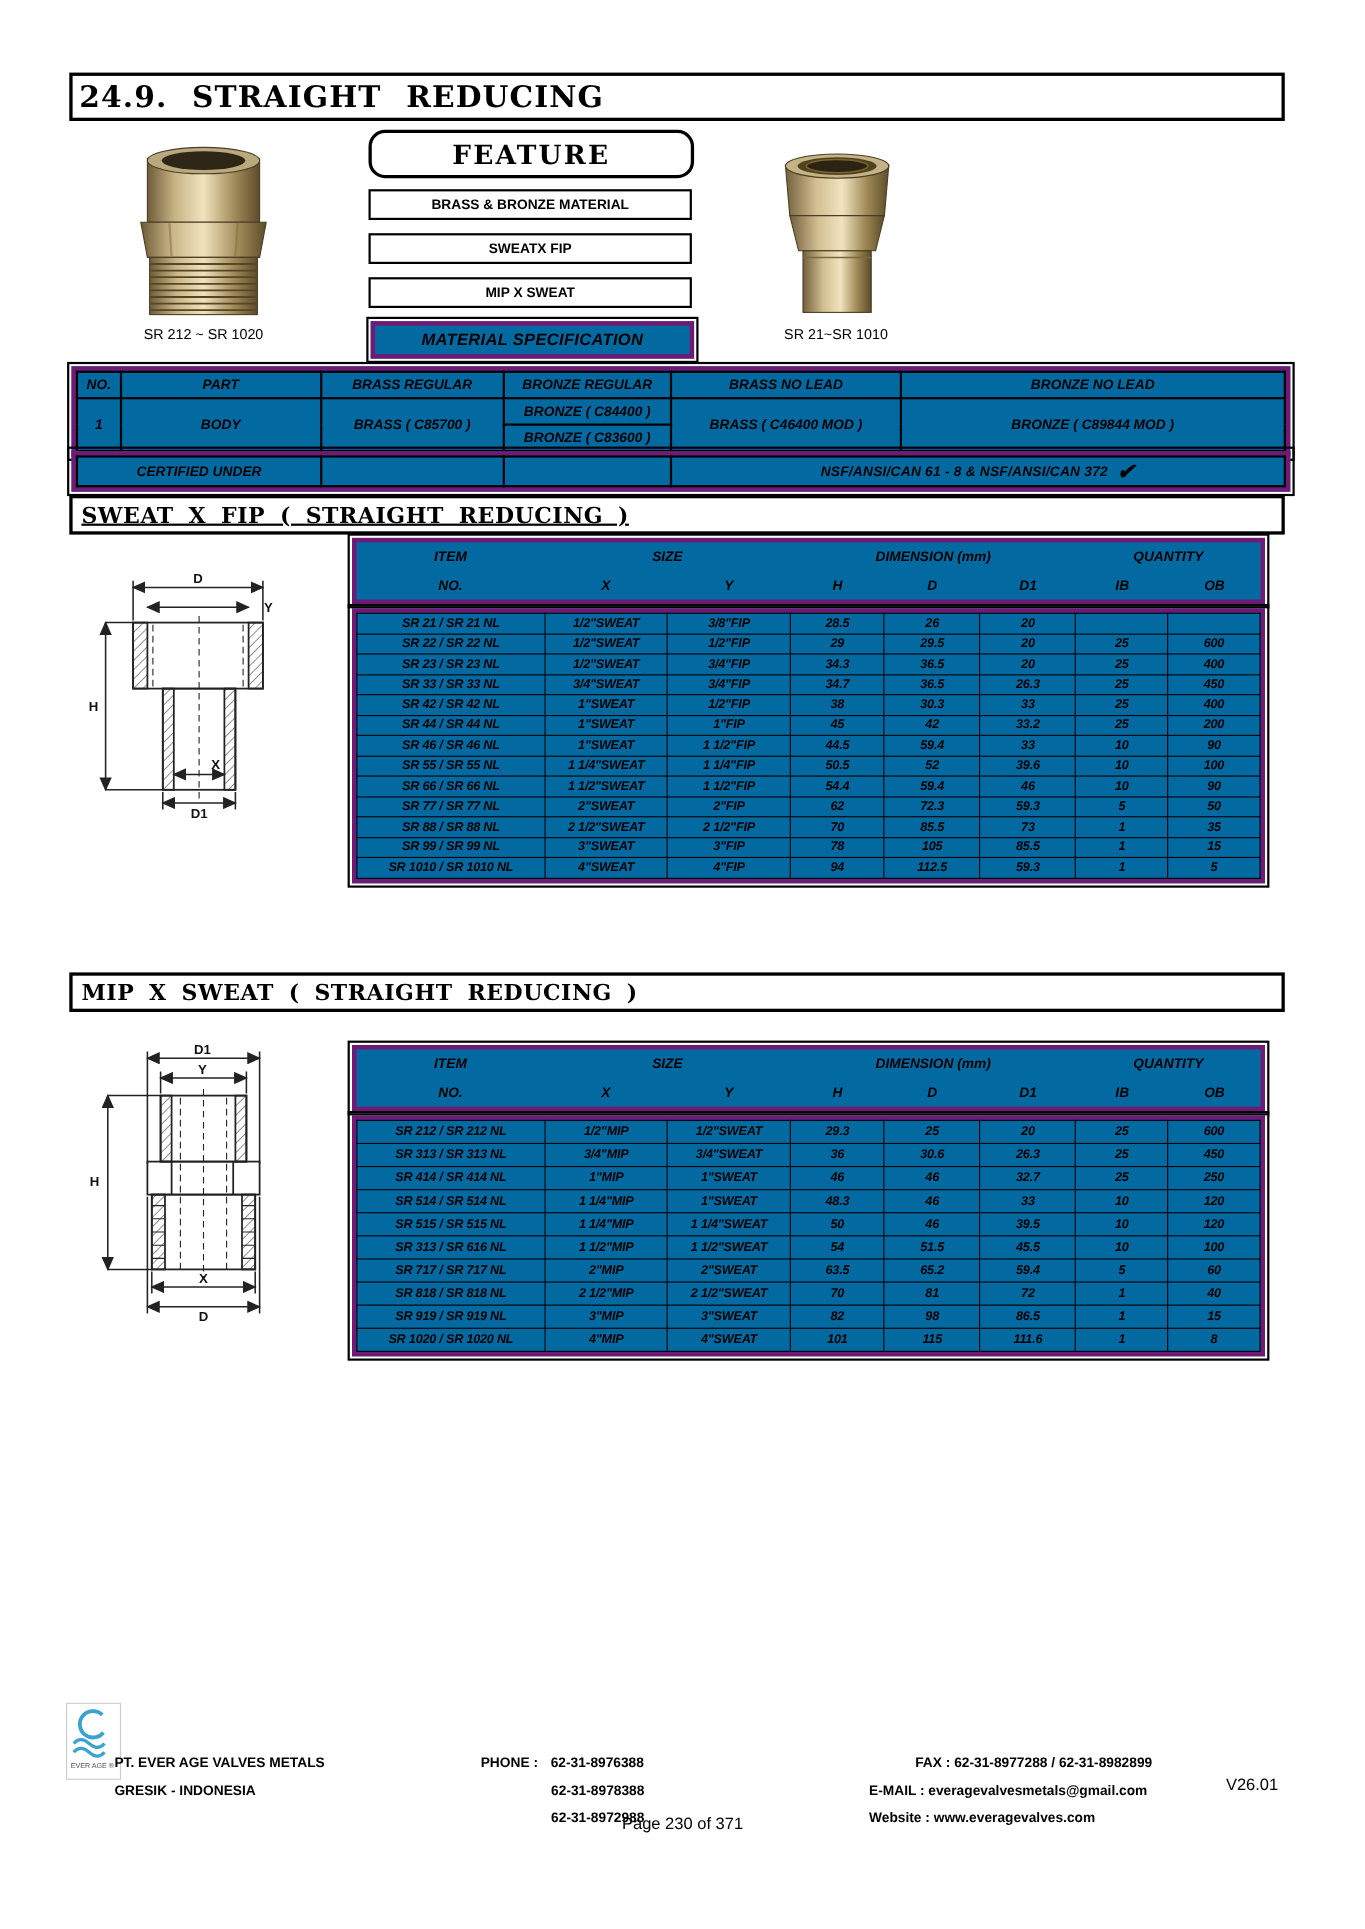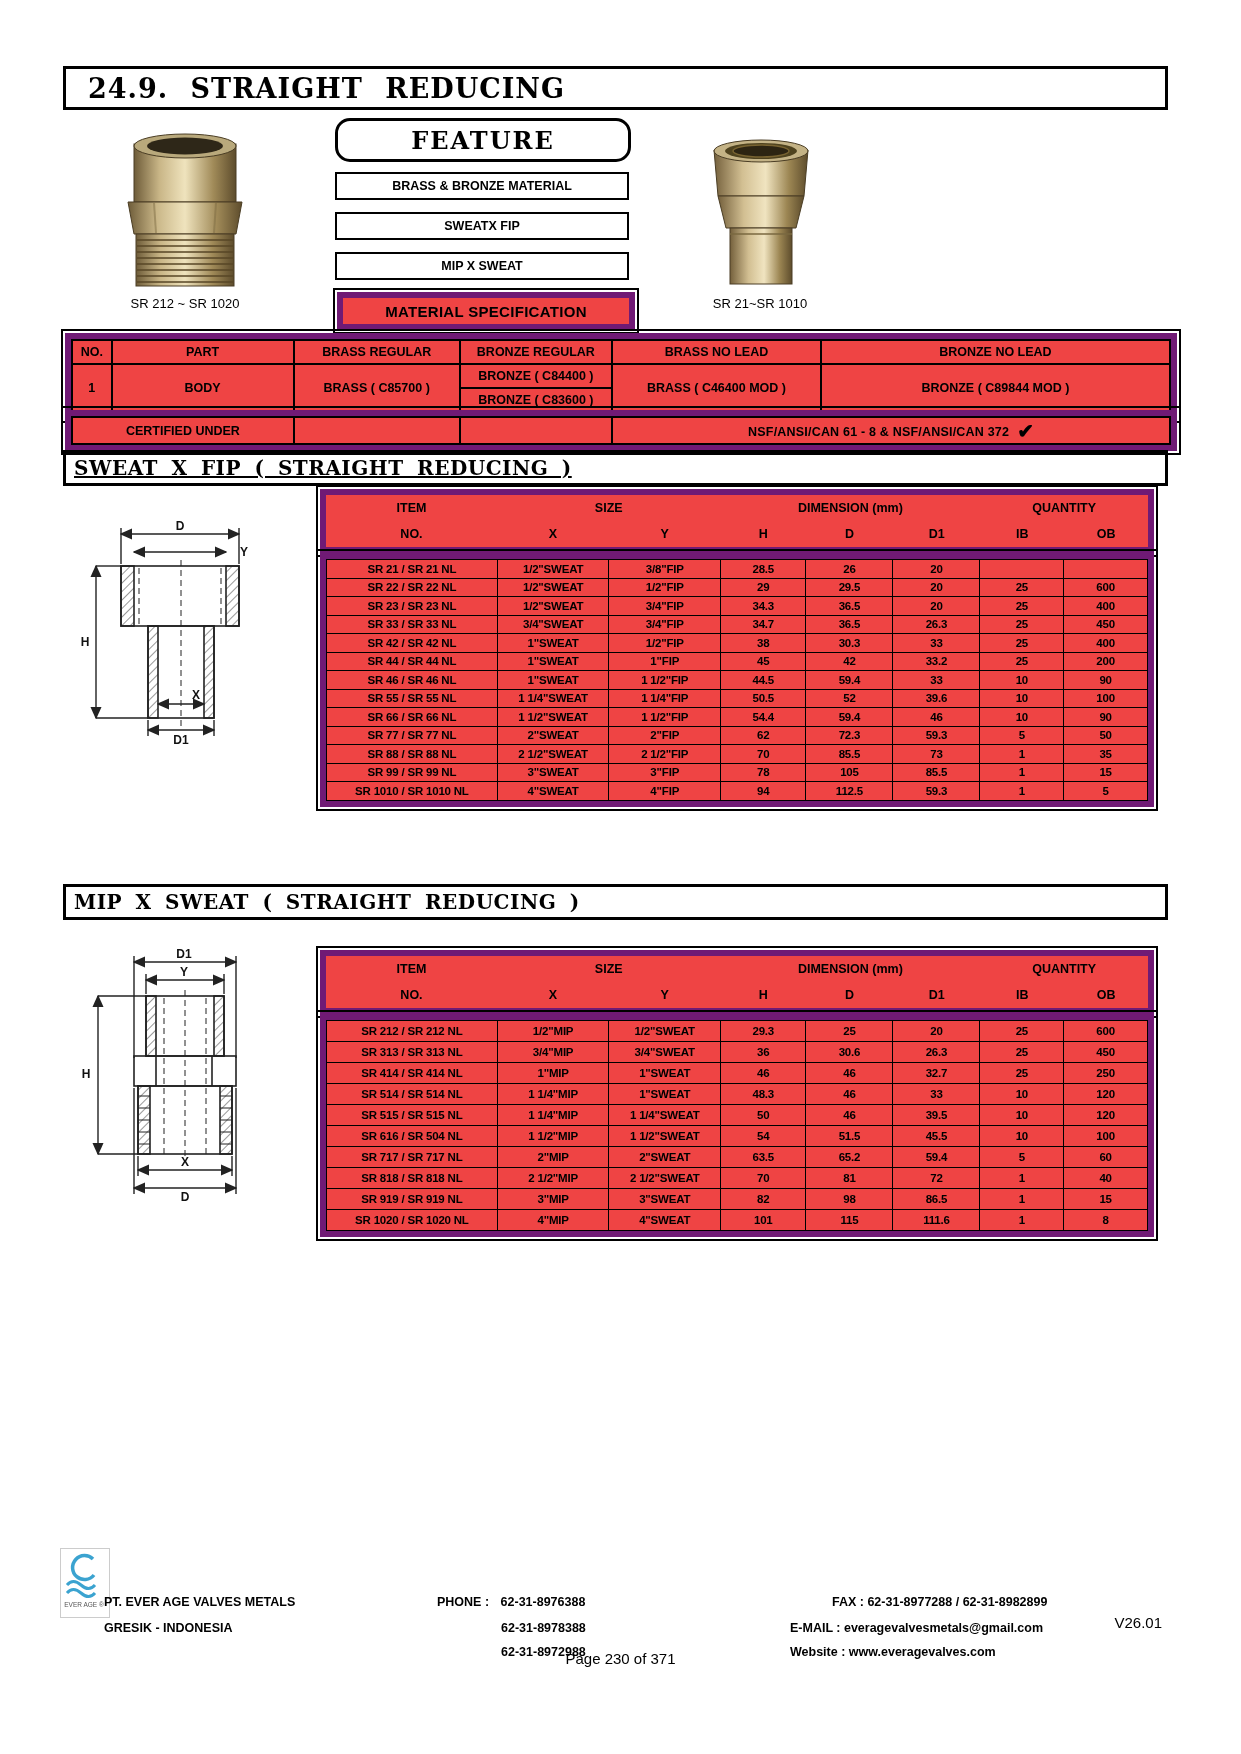--- a/index.html
+++ b/index.html
@@ -5,24 +5,24 @@
   html,body { margin:0; padding:0; background:#888; }
   .page {
     position:relative; width:1241px; height:1754px; margin:0 auto;
     background:#ffffff; color:#000;
     font-family:"Liberation Sans", sans-serif;
   }
   .abs { position:absolute; }
   .serif { font-family:"DejaVu Serif", serif; font-weight:bold; }
   .b3 { border:3px solid #000; }
   .b2 { border:2px solid #000; }
-  .dbl { border:6px solid #701a75; outline:2px solid #000; outline-offset:2px; background:#ef4444; }
+  .dbl { border:4px solid #701a75; outline:2px solid #000; outline-offset:2px; background:#0369a1;font-style:italic; }
 
   .title-box { left:63px; top:66px; width:1099px; height:38px; display:flex; align-items:center; }
-  .title-text { font-size:27px; padding-left:22px; word-spacing:12px; letter-spacing:1px; }
+  .title-text { font-size:27px; padding-left:6px; word-spacing:12px; letter-spacing:1px; }
 
   .feature-box   { left:335px; top:118px; width:290px; height:38px; display:flex; align-items:center; justify-content:center;border-radius:15px; }
   .feature-text  { font-size:24px; letter-spacing:2px; }
   .feat-item { width:290px; height:24px; left:335px; display:flex; align-items:center; justify-content:center;
                font-size:12.5px; font-weight:bold; }
   .mspec-box { left:337px; top:292px; width:286px; height:26px; display:flex; align-items:center; justify-content:center;
                font-size:15px; font-weight:bold; letter-spacing:0.3px; }
 
   .caption { font-size:13px; font-weight:normal; text-align:center; }
 
@@ -576,21 +576,21 @@
             <td>SR 515 / SR 515 NL</td>
             <td>1 1/4"MIP</td>
             <td>1 1/4"SWEAT</td>
             <td>50</td>
             <td>46</td>
             <td>39.5</td>
             <td>10</td>
             <td>120</td>
           </tr>
           <tr>
-            <td>SR 616 / SR 504 NL</td>
+            <td>SR 313 / SR 616 NL</td>
             <td>1 1/2"MIP</td>
             <td>1 1/2"SWEAT</td>
             <td>54</td>
             <td>51.5</td>
             <td>45.5</td>
             <td>10</td>
             <td>100</td>
           </tr>
           <tr>
             <td>SR 717 / SR 717 NL</td>

